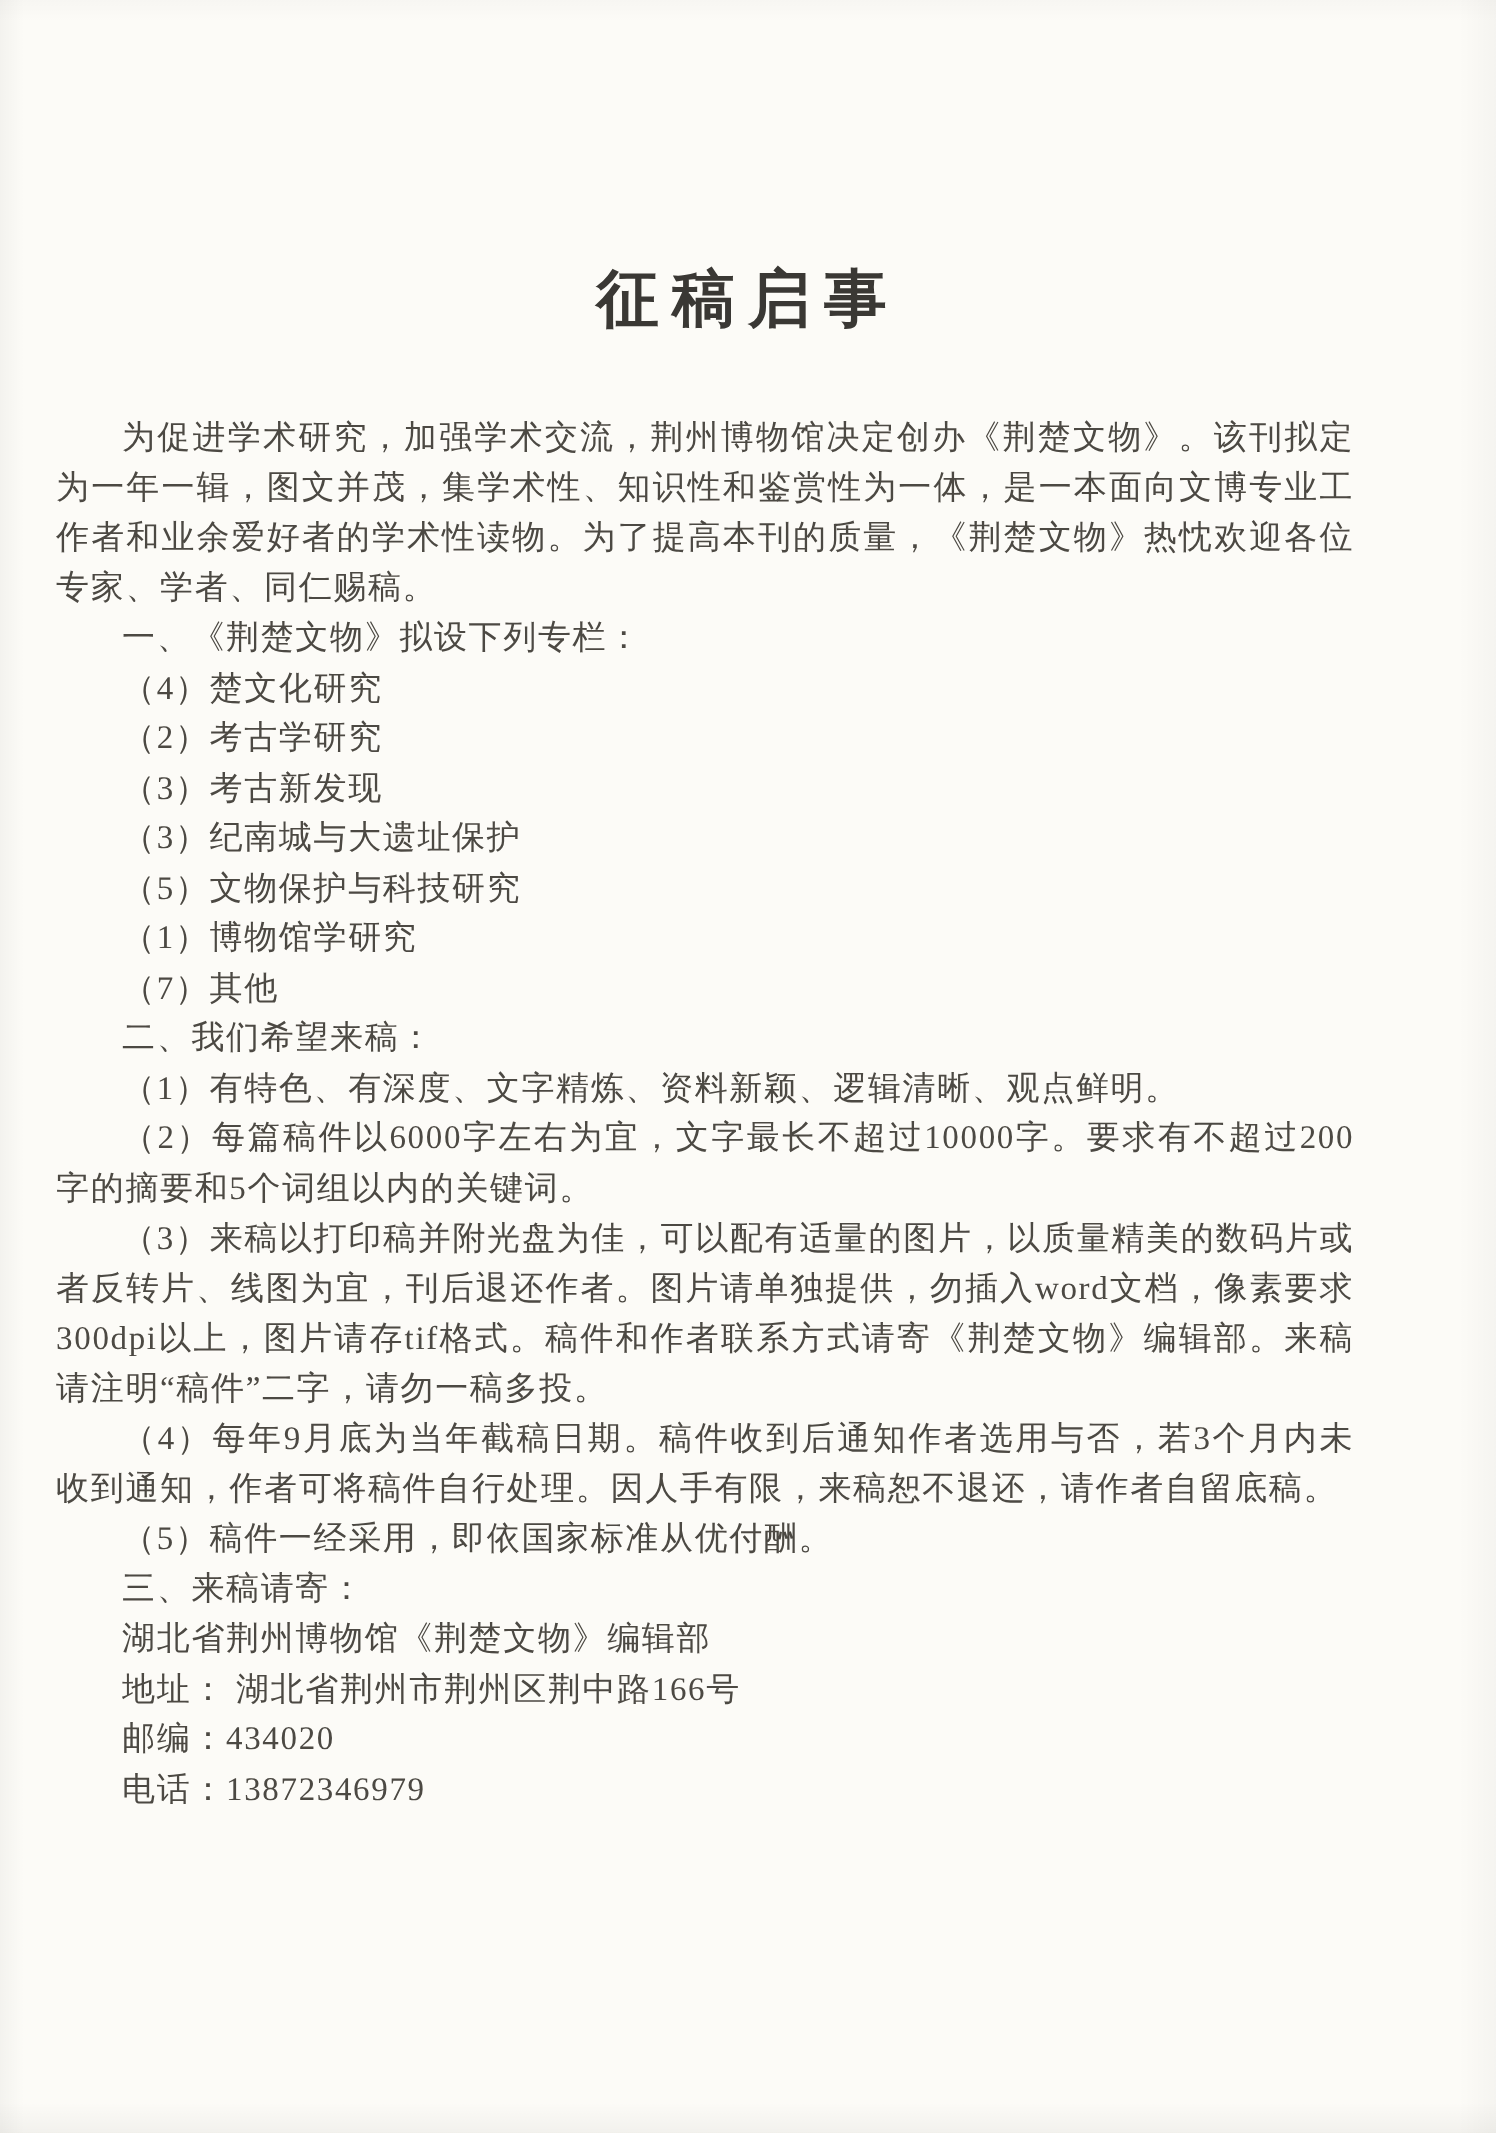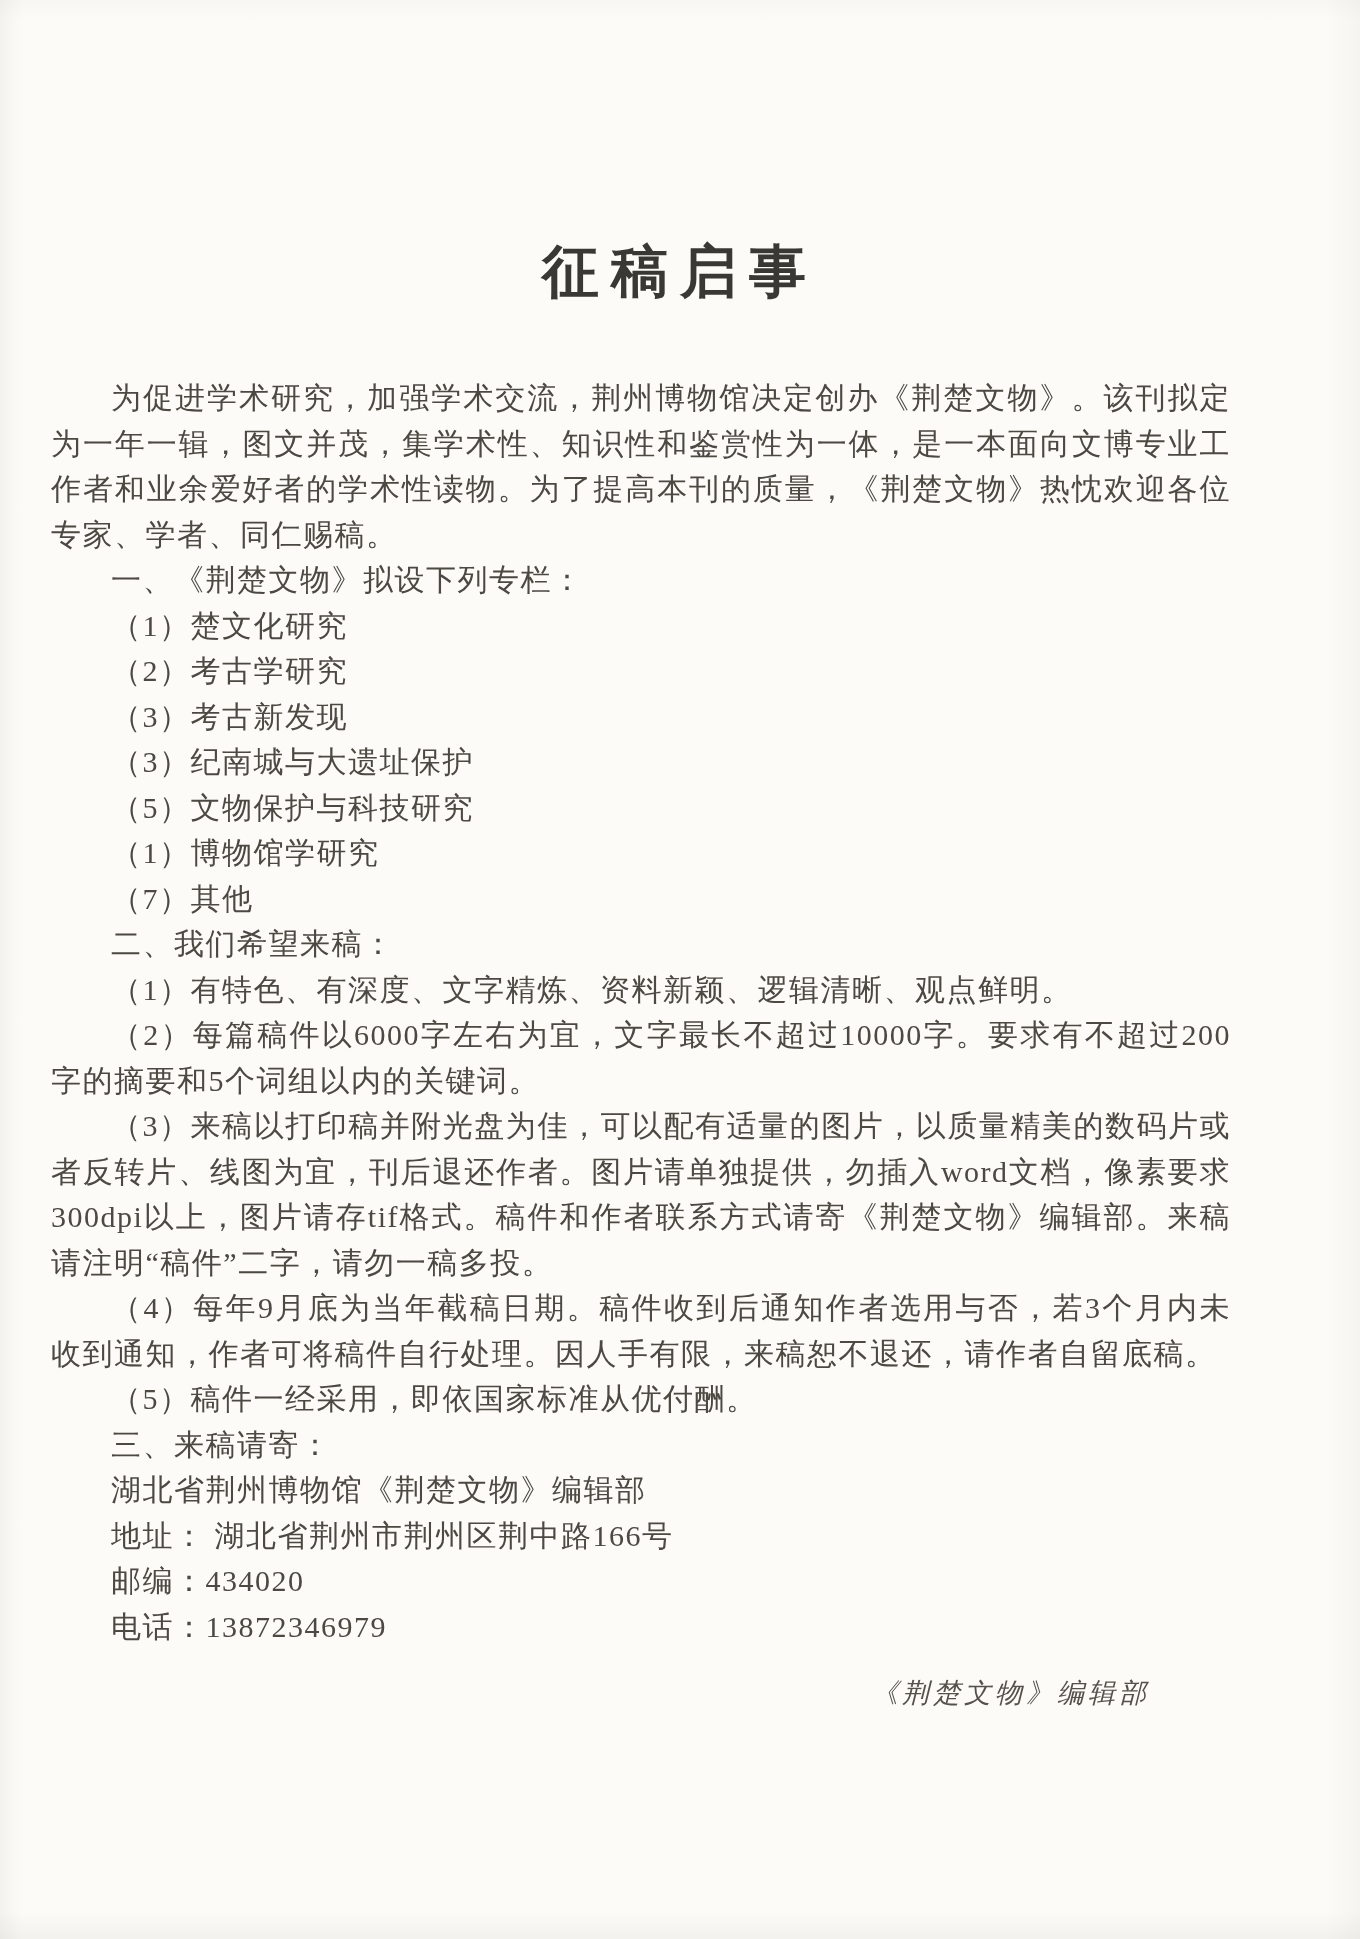--- a/index.html
+++ b/index.html
@@ -56,21 +56,21 @@
 
 <div class="page">
 
   <h1 class="title">征稿启事</h1>
 
   <div class="doc-body">
 
     <p>为促进学术研究，加强学术交流，荆州博物馆决定创办《荆楚文物》。该刊拟定为一年一辑，图文并茂，集学术性、知识性和鉴赏性为一体，是一本面向文博专业工作者和业余爱好者的学术性读物。为了提高本刊的质量，《荆楚文物》热忱欢迎各位专家、学者、同仁赐稿。</p>
 
     <p>一、《荆楚文物》拟设下列专栏：</p>
-    <p>（1）楚文化研究</p>
+    <p>（4）楚文化研究</p>
     <p>（2）考古学研究</p>
     <p>（3）考古新发现</p>
     <p>（3）纪南城与大遗址保护</p>
     <p>（5）文物保护与科技研究</p>
     <p>（1）博物馆学研究</p>
     <p>（7）其他</p>
 
     <p>二、我们希望来稿：</p>
     <p>（1）有特色、有深度、文字精炼、资料新颖、逻辑清晰、观点鲜明。</p>
     <p>（2）每篇稿件以6000字左右为宜，文字最长不超过10000字。要求有不超过200字的摘要和5个词组以内的关键词。</p>
@@ -79,15 +79,14 @@
     <p>（5）稿件一经采用，即依国家标准从优付酬。</p>
 
     <p>三、来稿请寄：</p>
     <p>湖北省荆州博物馆《荆楚文物》编辑部</p>
     <p>地址： 湖北省荆州市荆州区荆中路166号</p>
     <p>邮编：434020</p>
     <p>电话：13872346979</p>
 
   </div>
 
-  <div class="signature">《荆楚文物》编辑部</div>
 
 </div>
 
 </body></html>

